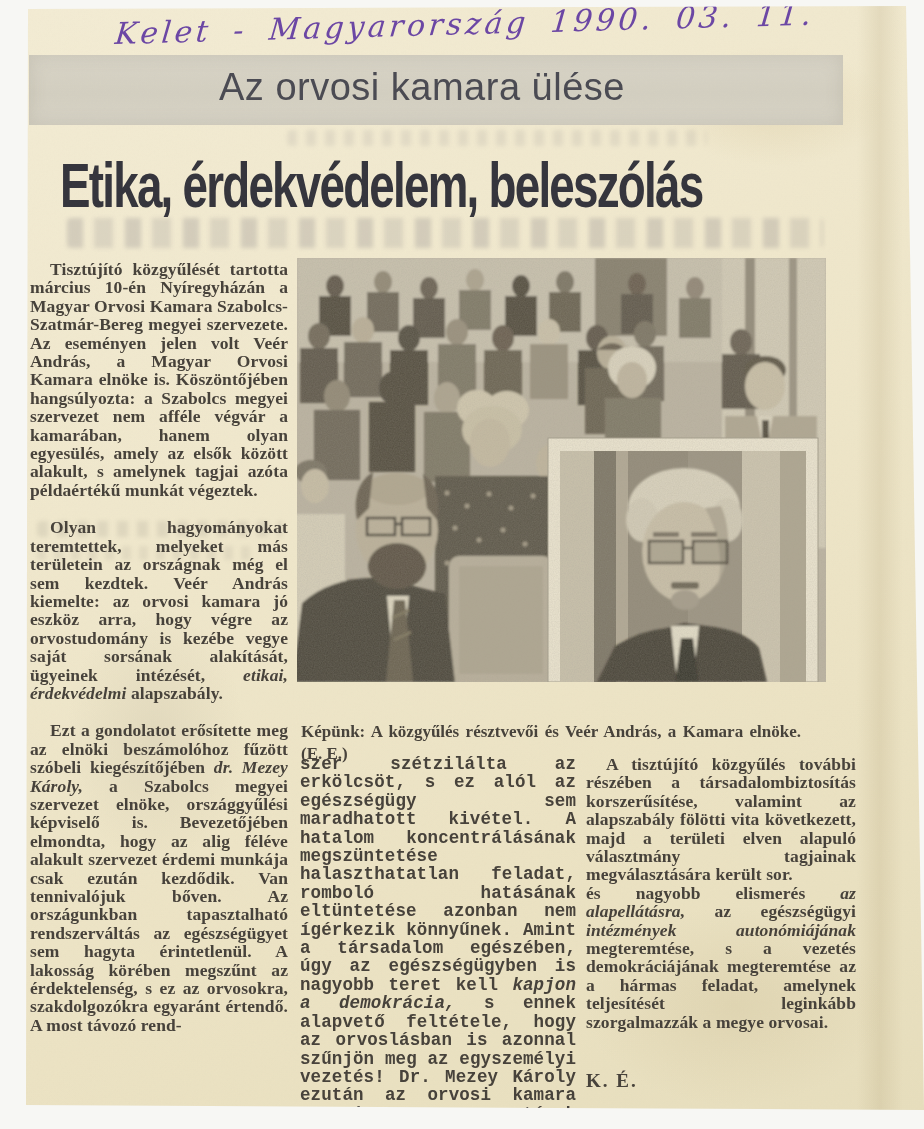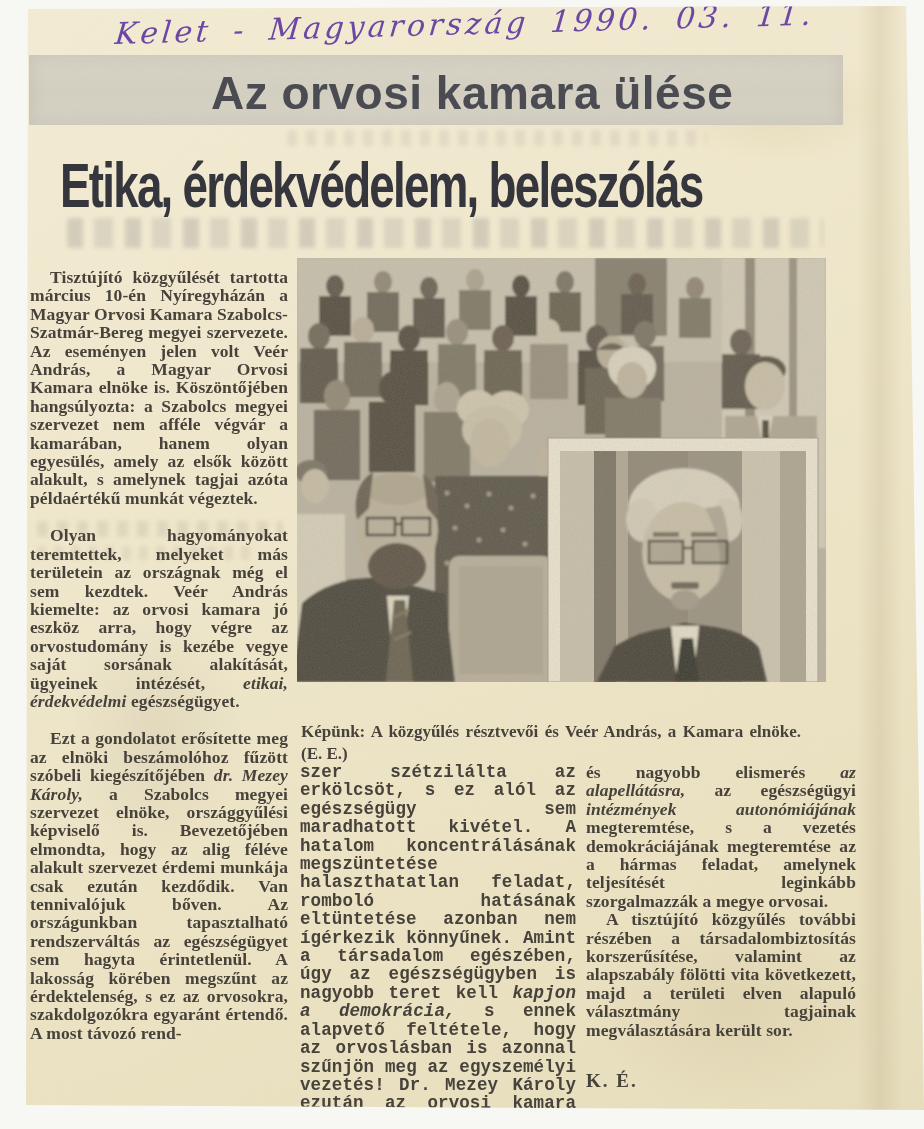--- a/index.html
+++ b/index.html
@@ -23,22 +23,22 @@
   .texture{position:absolute;left:0;top:0;width:100%;height:100%;opacity:.5;pointer-events:none;}
   
   .handwriting{position:absolute;left:92px;top:10px;width:680px;
     font-family:"DejaVu Serif",serif;font-style:italic;font-size:30px;
     letter-spacing:3.5px;word-spacing:9px;white-space:nowrap;
     transform:rotate(-1.6deg) skewX(-7deg);transform-origin:left top;}
   
   .band{position:absolute;left:4px;top:49px;width:814px;height:70px;
     background:linear-gradient(180deg,#d8d4c7 0%,#d3cfc1 55%,#d7d3c6 100%);
     box-shadow:inset 0 0 18px rgba(120,115,100,.18);}
-  .band .kicker{position:absolute;left:182px;top:11px;
-    font-family:"Liberation Sans",sans-serif;font-weight:bold;font-size:46px;
+  .band .kicker{position:absolute;left:190px;top:11px;
+    font-family:"Liberation Sans",sans-serif;font-weight:normal;font-size:38px;
     letter-spacing:.5px;}
   
   .headline{position:absolute;left:35px;top:142px;white-space:nowrap;
     font-family:"Liberation Sans",sans-serif;font-weight:bold;font-size:52px;
     letter-spacing:-2px;transform:scale(.88,1.22);transform-origin:0 0;}
   
   .ghost{position:absolute;filter:blur(2px);pointer-events:none;border-radius:4px;}
   .ghost.g1{left:42px;top:212px;width:756px;height:30px;opacity:.40;
     background:repeating-linear-gradient(90deg,rgba(108,104,116,.55) 0 16px,rgba(108,104,116,0) 16px 27px,rgba(108,104,116,.40) 27px 46px,rgba(108,104,116,0) 46px 58px);}
   .ghost.g2{left:262px;top:124px;width:420px;height:16px;opacity:.22;
@@ -47,21 +47,21 @@
     background:repeating-linear-gradient(90deg,rgba(110,106,100,.5) 0 11px,rgba(110,106,100,0) 11px 20px);}
   .ghost.g4{left:12px;top:540px;width:220px;height:14px;opacity:.20;
     background:repeating-linear-gradient(90deg,rgba(110,106,100,.5) 0 9px,rgba(110,106,100,0) 9px 17px);}
   
   .photo{position:absolute;left:272px;top:252px;width:529px;height:424px;}
   
   .caption{position:absolute;left:276px;top:715px;width:500px;
     font-weight:bold;font-size:17px;line-height:22px;text-align:justify;}
   
   .col{position:absolute;font-weight:bold;font-size:17.5px;line-height:18.4px;
-    text-align:justify;letter-spacing:.1px;margin-top:8px;}
+    text-align:justify;letter-spacing:.1px;}
   .col .para{margin:0;}
   .col .para.ind{text-indent:20px;}
   .col1{left:5px;top:254px;width:258px;}
   .col1 .para{margin-bottom:19px;}
   .col2{left:275px;top:749px;width:276px;}
   .col3{left:561px;top:749px;width:270px;}
   .it{font-style:italic;}
   .signature{position:absolute;left:561px;top:1064px;width:234px;
     font-weight:bold;font-size:19px;letter-spacing:2px;}
 </style>
@@ -248,29 +248,29 @@
       </g>
 
       <rect width="529" height="424" filter="url(#grainF)" opacity=".5"></rect>
       <rect width="529" height="424" fill="#efe7cb" opacity=".14"></rect>
     </svg>
 
     <div class="caption" style="color: rgb(70, 65, 58);">Képünk: A közgyűlés résztvevői és Veér András, a Kamara elnöke. (E. E.)</div>
 
     <div class="col col1" style="color: rgb(70, 65, 58);">
         <p class="para ind"><span>Tisztújító közgyűlését tartotta március 10-én Nyíregyházán a Magyar Orvosi Kamara Szabolcs-Szatmár-Bereg megyei szervezete. Az eseményen jelen volt Veér András, a Magyar Orvosi Kamara elnöke is. Köszöntőjében hangsúlyozta: a Szabolcs megyei szervezet nem afféle végvár a kamarában, hanem olyan egyesülés, amely az elsők között alakult, s amelynek tagjai azóta példaértékű munkát végeztek.</span></p>
-        <p class="para ind"><span>Olyan hagyományokat teremtettek, melyeket más területein az országnak még el sem kezdtek. Veér András kiemelte: az orvosi kamara jó eszköz arra, hogy végre az orvostudomány is kezébe vegye saját sorsának alakítását, ügyeinek intézését, </span><span class="it">etikai, érdekvédelmi</span><span> egészségügyet.</span></p>
+        <p class="para ind"><span>Olyan hagyományokat teremtettek, melyeket más területein az országnak még el sem kezdtek. Veér András kiemelte: az orvosi kamara jó eszköz arra, hogy végre az orvostudomány is kezébe vegye saját sorsának alakítását, ügyeinek intézését, </span><span class="it">etikai, érdekvédelmi</span><span> alapszabály.</span></p>
         <p class="para ind"><span>Ezt a gondolatot erősítette meg az elnöki beszámolóhoz fűzött szóbeli kiegészítőjében </span><span class="it">dr. Mezey Károly,</span><span> a Szabolcs megyei szervezet elnöke, országgyűlési képviselő is. Bevezetőjében elmondta, hogy az alig féléve alakult szervezet érdemi munkája csak ezután kezdődik. Van tennivalójuk bőven. Az országunkban tapasztalható rendszerváltás az egészségügyet sem hagyta érintetlenül. A lakosság körében megszűnt az érdektelenség, s ez az orvosokra, szakdolgozókra egyaránt értendő. A most távozó rend-</span></p>
       </div>
     <div class="col col2" style="color: rgb(70, 65, 58); font-family: Liberation Mono, monospace;">
         <p class="para"><span>szer szétzilálta az erkölcsöt, s ez alól az egészségügy sem maradhatott kivétel. A hatalom koncentrálásának megszüntetése halaszthatatlan feladat, romboló hatásának eltüntetése azonban nem ígérkezik könnyűnek. Amint a társadalom egészében, úgy az egészségügyben is nagyobb teret kell </span><span class="it">kapjon a demokrácia,</span><span> s ennek alapvető feltétele, hogy az orvoslásban is azonnal szűnjön meg az egyszemélyi vezetés! Dr. Mezey Károly ezután az orvosi kamara megyei szervezetének legfőbb célkitűzéseit ismertette. Kiemelt figyelem</span></p>
       </div>
     <div class="col col3" style="color: rgb(70, 65, 58);">
+        <p class="para ind"><span>A tisztújító közgyűlés további részében a társadalombiztosítás korszerűsítése, valamint az alapszabály fölötti vita következett, majd a területi elven alapuló választmány tagjainak megválasztására került sor.</span></p>
         <p class="para"><span>és nagyobb elismerés </span><span class="it">az alapellátásra,</span><span> az egészségügyi </span><span class="it">intézmények autonómiájának</span><span> megteremtése, s a vezetés demokráciájának megteremtése az a hármas feladat, amelynek teljesítését leginkább szorgalmazzák a megye orvosai.</span></p>
-        <p class="para ind"><span>A tisztújító közgyűlés további részében a társadalombiztosítás korszerűsítése, valamint az alapszabály fölötti vita következett, majd a területi elven alapuló választmány tagjainak megválasztására került sor.</span></p>
       </div>
 
     <div class="signature" style="color: rgb(70, 65, 58);">K. É.</div>
 
     <svg class="texture" aria-hidden="true">
       <filter id="paperN">
         <feTurbulence type="fractalNoise" baseFrequency="0.55" numOctaves="2" result="pn"></feTurbulence>
         <feColorMatrix in="pn" type="matrix" values="0 0 0 0 0.45  0 0 0 0 0.40  0 0 0 0 0.28  0 0 0 0.06 0"></feColorMatrix>
       </filter>
       <rect width="899" height="1110" filter="url(#paperN)"></rect>

